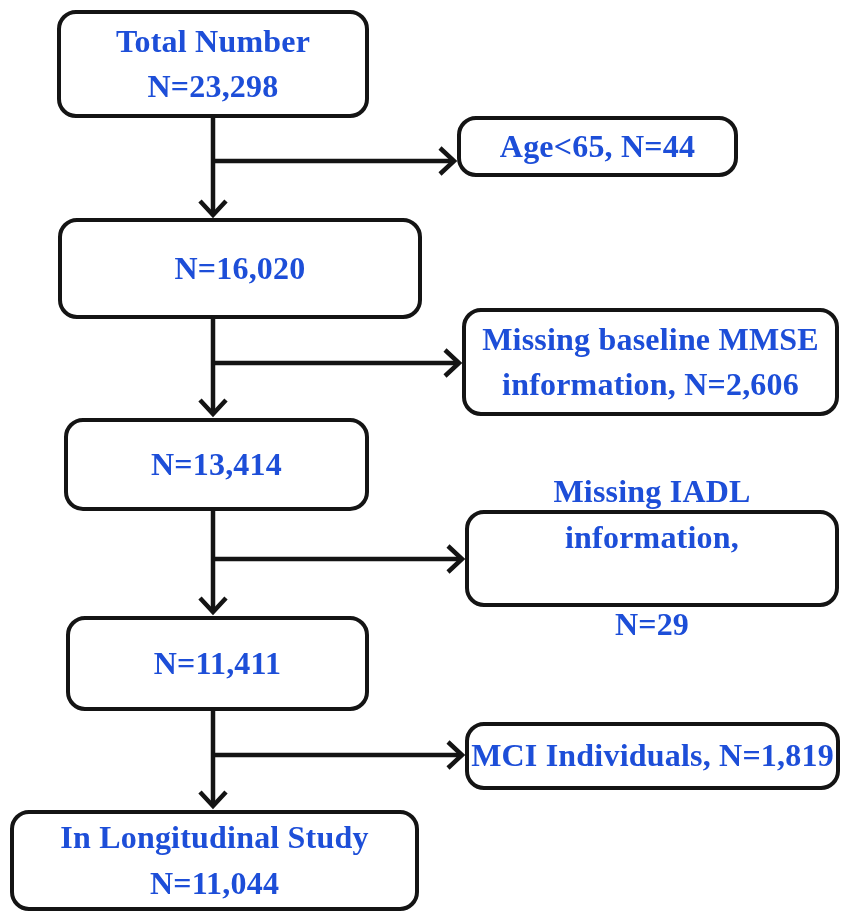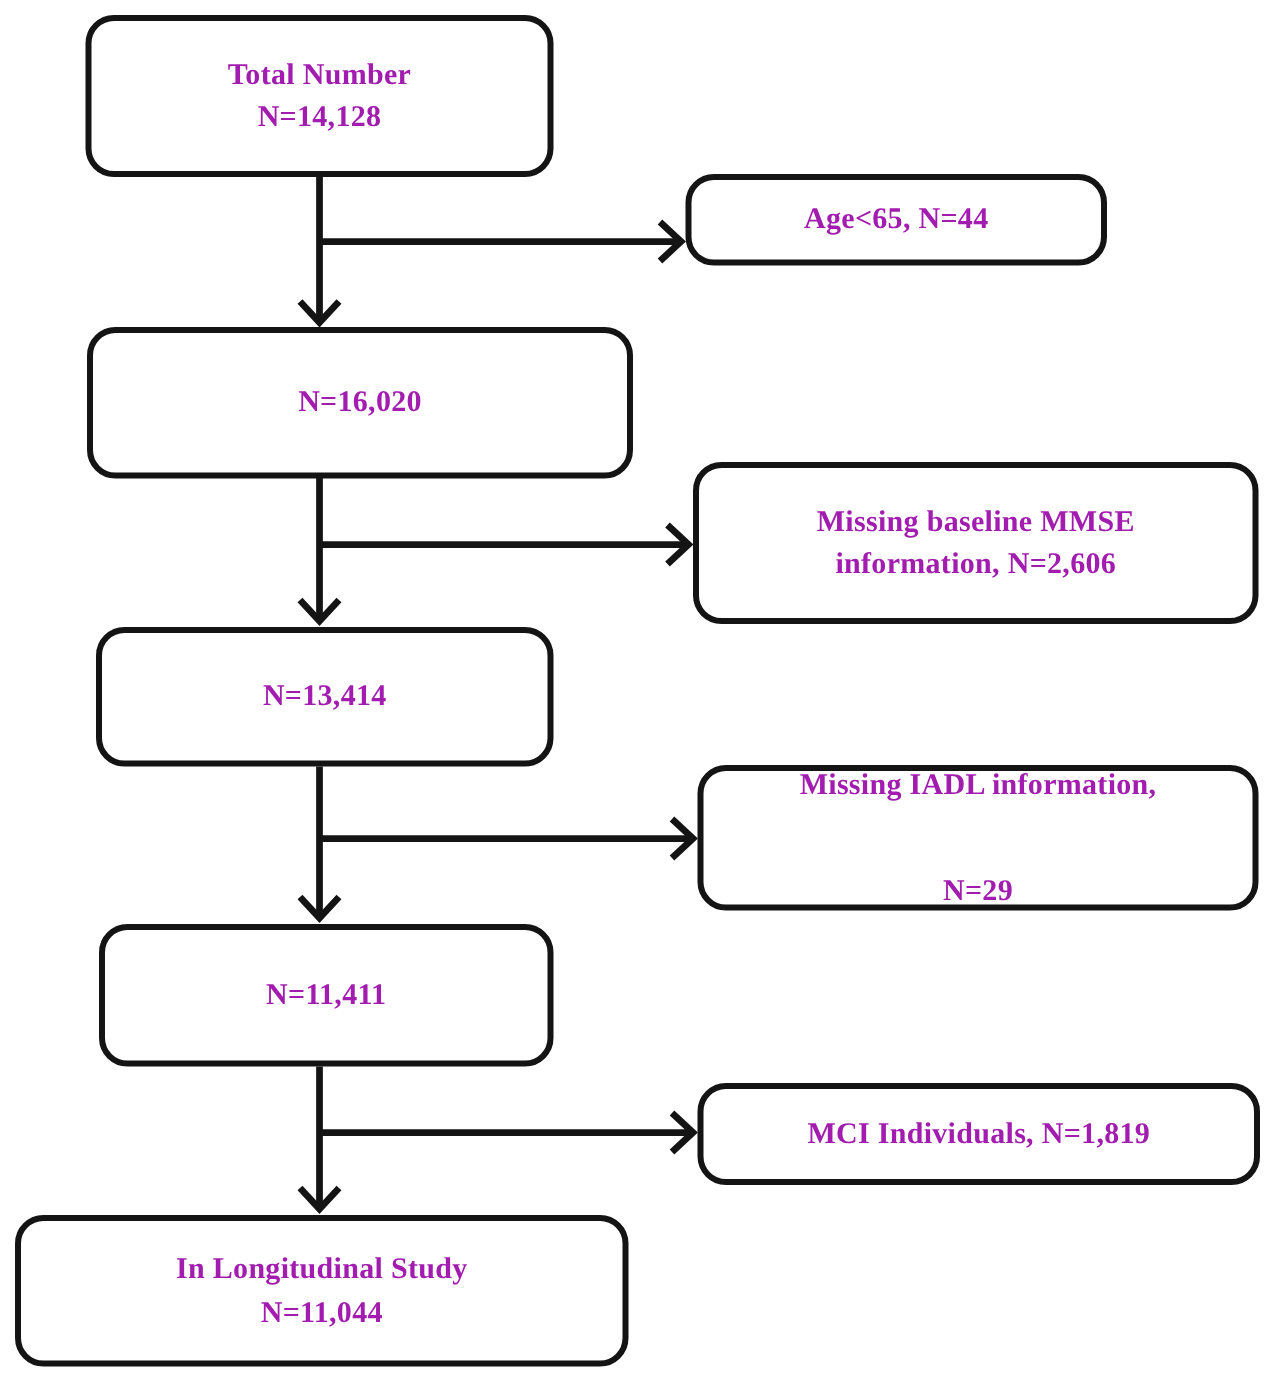--- a/index.html
+++ b/index.html
@@ -19,23 +19,23 @@
     box-sizing: border-box;
     border: 4px solid #141414;
     border-radius: 19px;
     background: #ffffff;
     display: flex;
     flex-direction: column;
     align-items: center;
     justify-content: center;
     font-family: "Liberation Serif", serif;
     font-weight: bold;
-    font-size: 20px;
+    font-size: 32px;
     line-height: 1.42;
-    color: #a21caf;
+    color: #1d4ed8;
     text-align: center;
     letter-spacing: 0.2px;
   }
   #box-total  { left: 57px;  top: 10px;  width: 312px; height: 108px; }
   #box-step1  { left: 58px;  top: 218px; width: 364px; height: 101px; }
   #box-step2  { left: 64px;  top: 418px; width: 305px; height: 93px;  }
   #box-step3  { left: 66px;  top: 616px; width: 303px; height: 95px;  }
   #box-final  { left: 10px;  top: 810px; width: 409px; height: 101px; }
   #box-age    { left: 457px; top: 116px; width: 281px; height: 61px;  }
   #box-mmse   { left: 462px; top: 308px; width: 377px; height: 108px; }
@@ -93,21 +93,21 @@
       <polyline points="448,546 462,559 448,572"></polyline>
     </g>
     <g>
       <path d="M213 755 H460"></path>
       <polyline points="448,742 462,755 448,768"></polyline>
     </g>
   </svg>
 
   <div class="box" id="box-total">
     <span>Total Number</span>
-    <span>N=14,128</span>
+    <span>N=23,298</span>
   </div>
 
   <div class="box" id="box-step1">
     <span>N=16,020</span>
   </div>
 
   <div class="box" id="box-step2">
     <span>N=13,414</span>
   </div>
 

